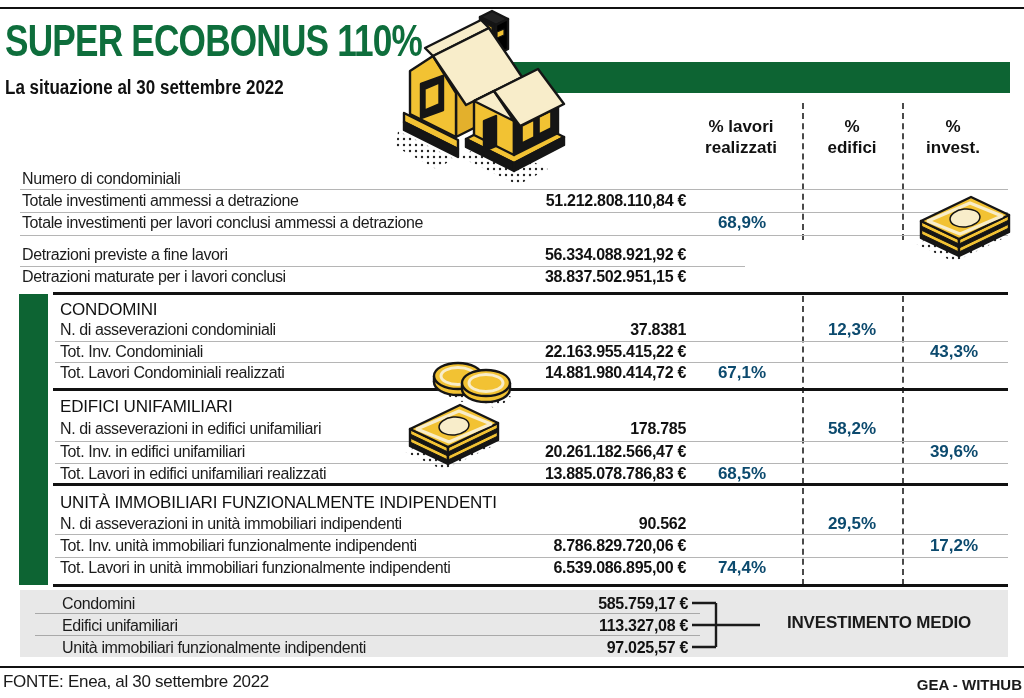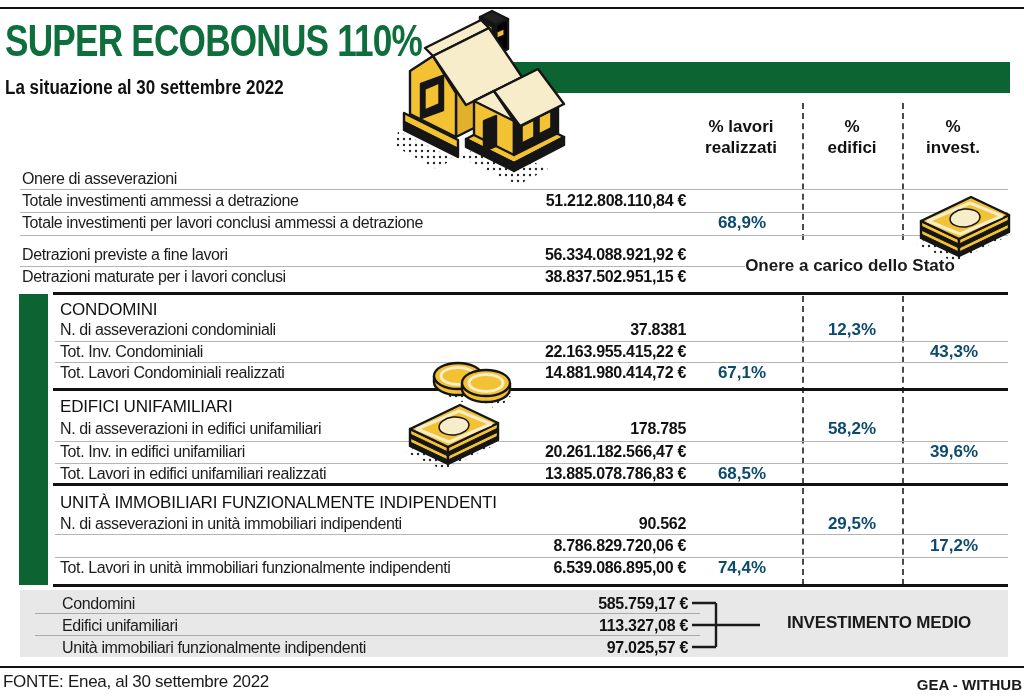--- a/index.html
+++ b/index.html
@@ -56,21 +56,21 @@
     <span>%</span><br>
     <span>invest.</span>
   </div>
 
   <div class="dash" style="left:802px;top:103px;height:137px"></div>
   <div class="dash" style="left:902px;top:103px;height:137px"></div>
   <div class="dash" style="left:802px;top:296px;height:289px"></div>
   <div class="dash" style="left:902px;top:296px;height:289px"></div>
 
   <div class="row" style="top:170px">
-    <span class="lbl">Onere di asseverazioni</span>
+    <span class="lbl">Numero di condominiali</span>
   </div>
   <div class="hl" style="left:20px;top:189px;width:988px"></div>
   <div class="row" style="top:192px">
     <span class="lbl">Totale investimenti ammessi a detrazione</span>
     <span class="val">51.212.808.110,84 €</span>
   </div>
   <div class="hl" style="left:20px;top:212px;width:988px"></div>
   <div class="row" style="top:214px">
     <span class="lbl">Totale investimenti per lavori conclusi ammessi a detrazione</span>
     <span class="pct c1">68,9%</span>
@@ -79,21 +79,20 @@
 
   <div class="row" style="top:246px">
     <span class="lbl">Detrazioni previste a fine lavori</span>
     <span class="val">56.334.088.921,92 €</span>
   </div>
   <div class="hl" style="left:20px;top:266px;width:725px"></div>
   <div class="row" style="top:268px">
     <span class="lbl">Detrazioni maturate per i lavori conclusi</span>
     <span class="val">38.837.502.951,15 €</span>
   </div>
-  <div class="onere">Onere a carico dello Stato</div>
 
   <div class="bl" style="left:53px;top:292px;width:955px"></div>
   <div class="bl" style="left:53px;top:388px;width:955px"></div>
   <div class="bl" style="left:53px;top:483px;width:955px"></div>
   <div class="bl" style="left:53px;top:584px;width:955px"></div>
   <div class="sidebar"></div>
 
   <div class="sectitle" style="top:300px">CONDOMINI</div>
   <div class="row sec" style="top:321px">
     <span class="lbl">N. di asseverazioni condominiali</span>
@@ -133,20 +132,21 @@
   </div>
 
   <div class="sectitle" style="top:493px">UNITÀ IMMOBILIARI FUNZIONALMENTE INDIPENDENTI</div>
   <div class="row sec" style="top:515px">
     <span class="lbl">N. di asseverazioni in unità immobiliari indipendenti</span>
     <span class="val">90.562</span>
     <span class="pct c2">29,5%</span>
   </div>
   <div class="hl" style="left:55px;top:534px;width:953px"></div>
   <div class="row sec" style="top:537px">
+    <span class="lbl">Tot. Inv. unità immobiliari funzionalmente indipendenti</span>
     <span class="val">8.786.829.720,06 €</span>
     <span class="pct c3">17,2%</span>
   </div>
   <div class="hl" style="left:55px;top:557px;width:953px"></div>
   <div class="row sec" style="top:559px">
     <span class="lbl">Tot. Lavori in unità immobiliari funzionalmente indipendenti</span>
     <span class="val">6.539.086.895,00 €</span>
     <span class="pct c1">74,4%</span>
   </div>
 

